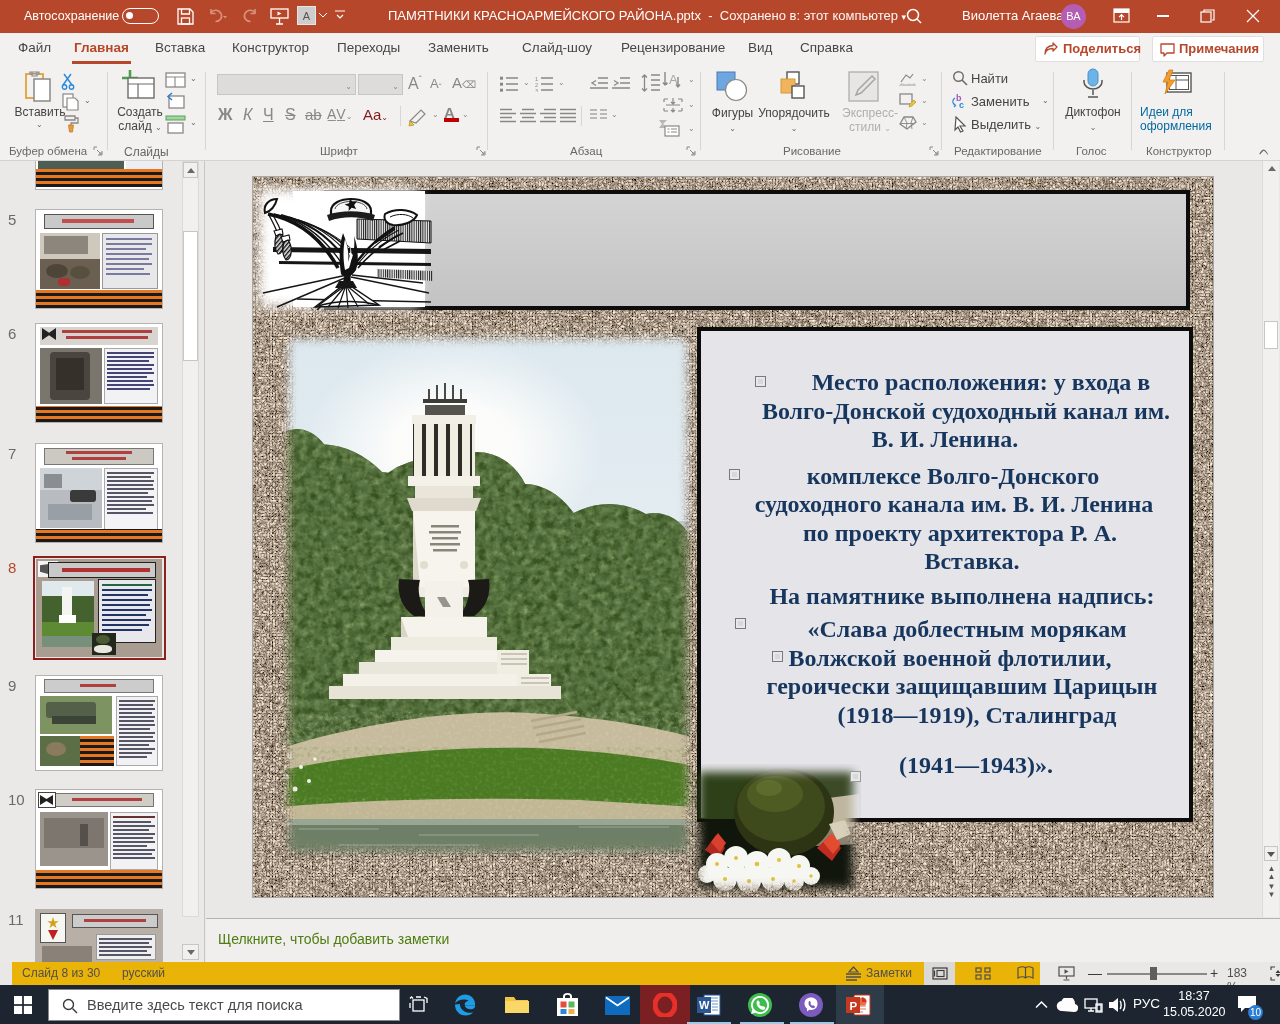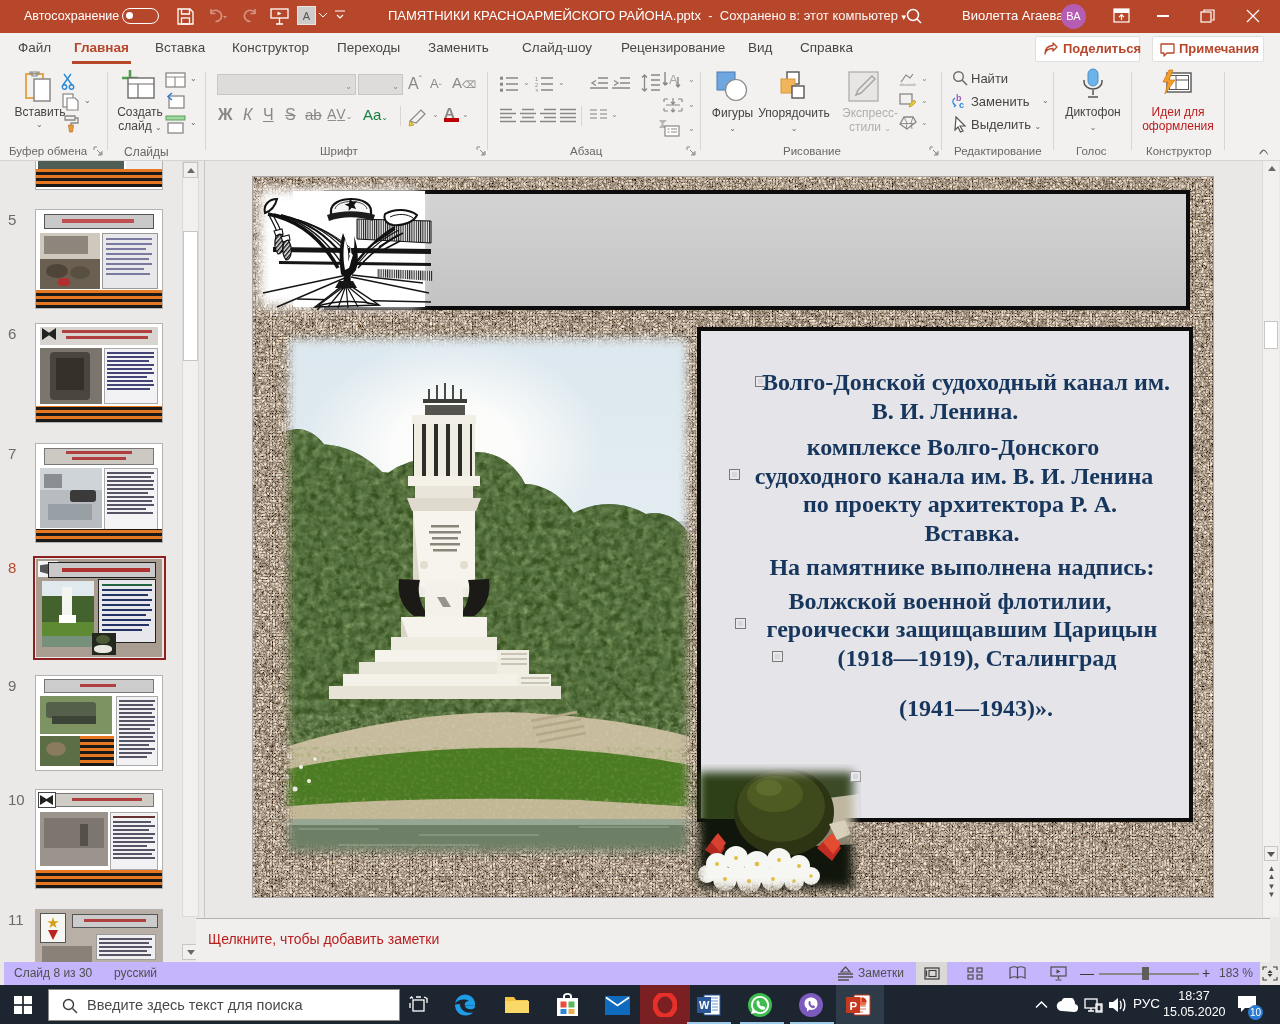--- a/index.html
+++ b/index.html
@@ -13,22 +13,22 @@
 .gsep{position:absolute;top:72px;width:1px;height:78px;background:#d8d6d4}
 .ic{position:absolute}
 
 #panel{position:absolute;left:0;top:161px;width:205px;height:801px;background:#ebe9e8;border-right:1px solid #c8c6c4;overflow:hidden}
 .thumbnum{position:absolute;left:8px;font-size:15px;color:#6c6a68}
 .thumb{position:absolute;left:36px;width:126px;background:#fff;outline:1px solid #b5b3b1;overflow:hidden}
 
 #editor{position:absolute;left:206px;top:161px;width:1074px;height:756px;background:#e9e8e6}
 #slide{position:absolute;left:47px;top:16px;width:960px;height:720px;overflow:hidden;outline:1px solid #aaa8a6}
 
-#notes{position:absolute;left:196px;top:918px;width:1074px;height:44px;background:#f0efed;border-top:1px solid #b5b3b1;font-size:14px;color:#b91c1c}
-#statusbar{position:absolute;left:4px;top:962px;width:1256px;height:23px;background:#c4b5fd;font-size:12px;color:#514f4d}
+#notes{position:absolute;left:206px;top:918px;width:1074px;height:44px;background:#f0efed;border-top:1px solid #b5b3b1;font-size:14px;color:#4d7c0f}
+#statusbar{position:absolute;left:12px;top:962px;width:1028px;height:23px;background:#eab308;font-size:12px;color:#514f4d}
 #taskbar{position:absolute;left:0;top:985px;width:1280px;height:39px;background:#1c2530}
 .stripes{background:repeating-linear-gradient(0deg,#1a1a1a 0 3px,#e87722 3px 6px)}
 </style></head>
 <body>
 <div id="titlebar">
   <div class="abs" style="left:24px;top:9px;font-size:12.5px">Автосохранение</div>
   <div class="abs" style="left:122px;top:8px;width:37px;height:16px;border:1.5px solid #fff;border-radius:8px">
     <div class="abs" style="left:3px;top:3px;width:7px;height:7px;border-radius:50%;background:#fff"></div>
   </div>
   <svg class="abs" style="left:176px;top:7px" width="19" height="19" viewBox="0 0 19 19">
@@ -174,21 +174,21 @@
     </div>
   <div class="abs" style="left:408px;top:74px;font-size:16px;color:#8a8886">А<span style="font-size:9px;vertical-align:7px">ˆ</span></div>
   <div class="abs" style="left:430px;top:76px;font-size:13px;color:#8a8886">А<span style="font-size:9px;vertical-align:-2px">ˇ</span></div>
   <div class="abs" style="left:452px;top:74px;font-size:15px;color:#8a8886">А<span style="font-size:10px">⌫</span></div>
   <div class="abs" style="left:218px;top:106px;font-size:16px;font-weight:bold;color:#8a8886">Ж</div>
   <div class="abs" style="left:243px;top:106px;font-size:16px;font-style:italic;color:#8a8886">К</div>
   <div class="abs" style="left:263px;top:106px;font-size:16px;text-decoration:underline;color:#8a8886">Ч</div>
   <div class="abs" style="left:285px;top:106px;font-size:16px;text-decoration:line-through;color:#8a8886">S</div>
   <div class="abs" style="left:305px;top:106px;font-size:15px;text-decoration:line-through;color:#8a8886">ab</div>
   <div class="abs" style="left:327px;top:106px;font-size:14px;color:#8a8886">A̲V̲<span style="font-size:8px">⌄</span></div>
-  <div class="abs" style="left:363px;top:106px;font-size:15px;color:#15803d">Aa<span style="font-size:8px">⌄</span></div>
+  <div class="abs" style="left:363px;top:106px;font-size:15px;color:#7f1d1d">Aa<span style="font-size:8px">⌄</span></div>
   <div class="abs" style="left:400px;top:106px;width:1px;height:20px;background:#d8d6d4"></div>
   <svg class="ic" style="left:408px;top:107px" width="22" height="20" viewBox="0 0 22 20">
       <path d="M2 14L13 3l4 4L8 16z" fill="#f3f1f0" stroke="#8a8886" stroke-width="1.2"></path>
       <path d="M2 14l-1 5 5-1z" fill="#e8c53a" stroke="#b89a20" stroke-width=".8"></path>
     </svg>
   <div class="abs" style="left:432px;top:110px;font-size:8px;color:#888">⌄</div>
   <div class="abs" style="left:444px;top:104px;font-size:15px;color:#8a8886;font-weight:bold">А<div style="width:15px;height:4px;background:#c00000;margin-top:-3px"></div></div>
   <div class="abs" style="left:462px;top:110px;font-size:8px;color:#888">⌄</div>
   <div class="abs" style="left:320px;top:145px;font-size:11.5px;color:#696765">Шрифт</div>
   <svg class="ic" style="left:476px;top:146px" width="10" height="10" viewBox="0 0 10 10">
@@ -350,21 +350,21 @@
   <div class="abs" style="left:1062px;top:105px;width:62px;text-align:center;font-size:12px;color:#444">Диктофон<br><span style="font-size:8px;color:#666">⌄</span></div>
   <div class="abs" style="left:1076px;top:145px;font-size:11.5px;color:#696765">Голос</div>
   <div class="gsep" style="left:1131px"></div>
 
   <svg class="ic" style="left:1161px;top:69px" width="31" height="29" viewBox="0 0 31 29">
       <rect x="6" y="4" width="24" height="19" fill="#fff" stroke="#555" stroke-width="1.4"></rect>
       <rect x="8.5" y="6.5" width="19" height="14" fill="none" stroke="#555" stroke-width="1"></rect>
       <path d="M15 6.5v14M15 11h12.5" stroke="#555" stroke-width="1"></path>
       <path d="M8 1L2 13h5l-3 12L14 11H8l4-10z" fill="#f49c2c" stroke="#d87e14" stroke-width=".8"></path>
     </svg>
-  <div class="abs" style="left:1140px;top:105px;width:76px;text-align:center;font-size:12px;color:#b91c1c;line-height:14px">Идеи для<br>оформления</div>
+  <div class="abs" style="left:1140px;top:105px;width:76px;font-size:12px;color:#0369a1;line-height:14px">Идеи для<br>оформления</div>
   <div class="abs" style="left:1146px;top:145px;font-size:11.5px;color:#696765">Конструктор</div>
   <div class="gsep" style="left:1224px"></div>
   <div class="abs" style="left:1259px;top:143px;font-size:13px;color:#696765">ᨈ</div>
 </div>
 <div id="panel">
 
   <div class="thumb" style="top:-68px;height:96px">
     <div style="position:absolute;left:2px;top:30px;width:86px;height:46px;background:#4e5e55"></div>
     <div style="position:absolute;left:90px;top:30px;width:36px;height:46px;background:#eceef2"></div>
     <div class="stripes" style="position:absolute;left:0;top:76px;width:126px;height:18px"></div>
@@ -769,27 +769,29 @@
       <rect x="0" y="490" width="418" height="42" fill="#6d7f66"></rect>
       <rect x="0" y="490" width="418" height="6" fill="#98a694"></rect>
       <g stroke="#8a9a84" stroke-width="1.5">
             <path d="M20 500h80M140 506h120M300 498h90M60 516h140M240 522h120"></path>
           </g>
     </g>
   </svg>
 
   <div class="abs" style="left:444px;top:150px;width:496px;height:495px;background:#e4e4e9;border:4px solid #0c0c0c"></div>
   <div class="abs" style="left:481px;top:191px;width:452px;font-family:'Liberation Serif',serif;font-weight:bold;color:#17365d;font-size:24px;line-height:28.5px;text-align:center;white-space:nowrap">
+    <div style="margin-left:42px">Место расположения: у входа в</div>
     <div style="margin-left:12px">Волго-Донской судоходный канал им.</div>
     <div style="margin-right:30px;margin-bottom:8px">В. И. Ленина.</div>
     <div style="margin-right:14px">комплексе Волго-Донского</div>
     <div style="margin-right:12px">судоходного канала им. В. И. Ленина</div>
     <div>по проекту архитектора Р. А.</div>
     <div style="margin-left:24px;margin-bottom:6px">Вставка.</div>
     <div style="margin-left:4px;margin-bottom:5px">На памятнике выполнена надпись:</div>
+    <div style="margin-left:14px">«Слава доблестным морякам</div>
     <div style="margin-right:20px">Волжской военной флотилии,</div>
     <div style="margin-left:4px">героически защищавшим Царицын</div>
     <div style="margin-left:34px;margin-bottom:22px">(1918—1919), Сталинград</div>
     <div style="margin-left:32px">(1941—1943)».</div>
   </div>
   <div class="abs" style="left:502px;top:199px;width:11px;height:11px;background:#d8d8dc;border:1px solid #7a7a7a;box-shadow:inset 0 0 0 2px #e8e8ec"></div>
   <div class="abs" style="left:476px;top:292px;width:11px;height:11px;background:#d8d8dc;border:1px solid #7a7a7a;box-shadow:inset 0 0 0 2px #e8e8ec"></div>
   <div class="abs" style="left:482px;top:441px;width:11px;height:11px;background:#d8d8dc;border:1px solid #7a7a7a;box-shadow:inset 0 0 0 2px #e8e8ec"></div>
   <div class="abs" style="left:519px;top:474px;width:11px;height:11px;background:#d8d8dc;border:1px solid #7a7a7a;box-shadow:inset 0 0 0 2px #e8e8ec"></div>
   <div class="abs" style="left:597px;top:594px;width:11px;height:11px;background:#d8d8dc;border:1px solid #9a9a96;box-shadow:inset 0 0 0 2px #e8e8ec;z-index:5"></div>

